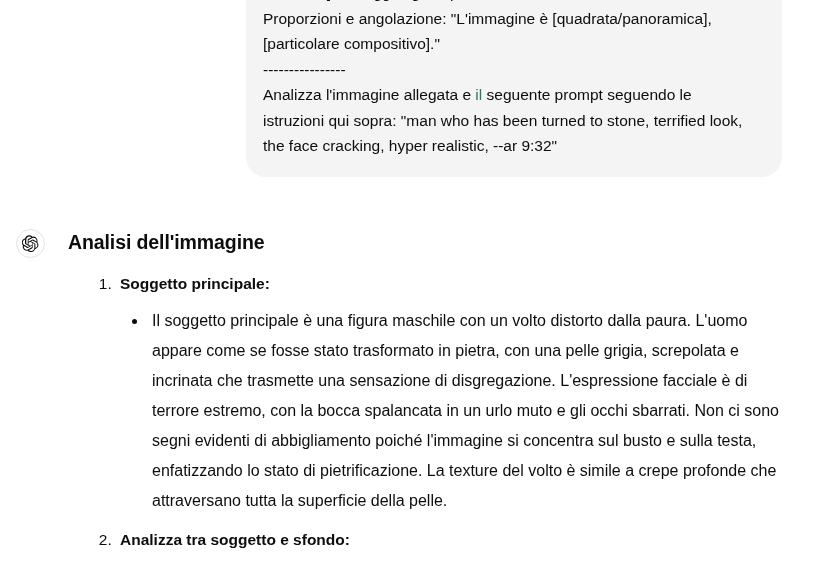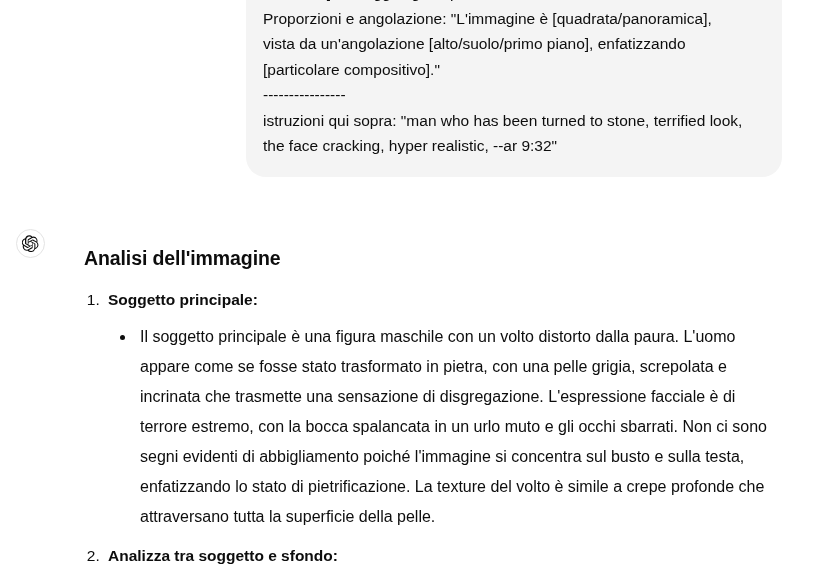--- a/index.html
+++ b/index.html
@@ -69,37 +69,37 @@
   }
   .avatar svg { display: block; }
 
   .assistant-body {
     position: absolute;
     left: 68px;
     top: 0;
     width: 716px;
   }
   h2.section-title {
-    margin: 16px;
+    margin: 0;
     padding: 14px 0 0 0;
     font-size: 19.5px;
     line-height: 28px;
     font-weight: 600;
     letter-spacing: -0.1px;
     color: #0d0d0d;
   }
 
   ol.outer {
     margin: 16px 0 0 0;
     padding-left: 32px;
     list-style: decimal;
     font-size: 15.5px;
   }
   ol.outer > li {
-    margin: 0 0 0 4px;
+    margin: 0 0 0 16px;
     padding-left: 4px;
   }
   ol.outer > li::marker {
     color: #0d0d0d;
     font-size: 15.5px;
   }
   li.numbered > .li-head {
     font-weight: 700;
     font-size: 15.5px;
     line-height: 24px;
@@ -133,23 +133,23 @@
   }
 </style>
 </head>
 <body>
 
 <div class="page">
 
   <div class="user-bubble">
     <p>di texture] che aggiungono profondità.</p>
     <p>Proporzioni e angolazione: "L'immagine è [quadrata/panoramica],</p>
-    <p>vista da un'angolazione [alto/suolo/primo piano], enfatizzando</p>
     <p>[particolare compositivo]."</p>
     <p>----------------</p>
+    <p><span>Analizza l'immagine allegata e </span><span class="kw-green">il</span><span> seguente prompt seguendo le</span></p>
     <p>istruzioni qui sopra: "man who has been turned to stone, terrified look,</p>
     <p>the face cracking, hyper realistic, --ar 9:32"</p>
   </div>
 
   <div class="assistant-row">
 
     <div class="avatar">
       <span>
         <svg width="17" height="17" viewBox="0 0 24 24" aria-hidden="true">
           <path fill="#0d0d0d" d="M21.55 10.02a5.9 5.9 0 0 0-.5-4.84 5.93 5.93 0 0 0-6.39-2.84A5.9 5.9 0 0 0 10.2 0.5a5.93 5.93 0 0 0-5.66 4.1A5.9 5.9 0 0 0 .6 7.47a5.93 5.93 0 0 0 .73 6.95 5.9 5.9 0 0 0 .5 4.84 5.93 5.93 0 0 0 6.39 2.84 5.9 5.9 0 0 0 4.45 1.98 5.93 5.93 0 0 0 5.66-4.11 5.9 5.9 0 0 0 3.94-2.86 5.93 5.93 0 0 0-.72-6.94Zm-8.9 12.42a4.4 4.4 0 0 1-2.82-1.02l.14-.08 4.68-2.7a.76.76 0 0 0 .39-.67v-6.6l1.98 1.15a.07.07 0 0 1 .4.05v5.47a4.42 4.42 0 0 1-4.41 4.4ZM3.18 18.4a4.4 4.4 0 0 1-.53-2.96l.14.08 4.68 2.7a.76.76 0 0 0 .77 0l5.72-3.3v2.29a.07.07 0 0 1-.3.06l-4.73 2.73a4.42 4.42 0 0 1-6.02-1.6ZM1.95 8.26a4.4 4.4 0 0 1 2.3-1.94v5.57a.74.74 0 0 0 .38.66l5.7 3.29-1.99 1.14a.07.07 0 0 1-.06 0l-4.73-2.73a4.42 4.42 0 0 1-1.6-6ZM18.5 12.1l-5.72-3.32 1.98-1.14a.07.07 0 0 1 .07 0l4.73 2.73a4.41 4.41 0 0 1-.67 7.96v-5.57a.76.76 0 0 0-.4-.66Zm1.97-2.97-.14-.09-4.67-2.72a.76.76 0 0 0-.78 0L9.17 9.62V7.33a.07.07 0 0 1 .02-.06l4.73-2.72a4.41 4.41 0 0 1 6.55 4.57ZM8.09 13.2 6.1 12.06a.07.07 0 0 1-.04-.06V6.54a4.41 4.41 0 0 1 7.24-3.39l-.14.08-4.68 2.7a.76.76 0 0 0-.39.67v6.6Zm1.07-2.32 2.55-1.47 2.55 1.47v2.94l-2.55 1.47-2.55-1.47v-2.94Z"></path>

